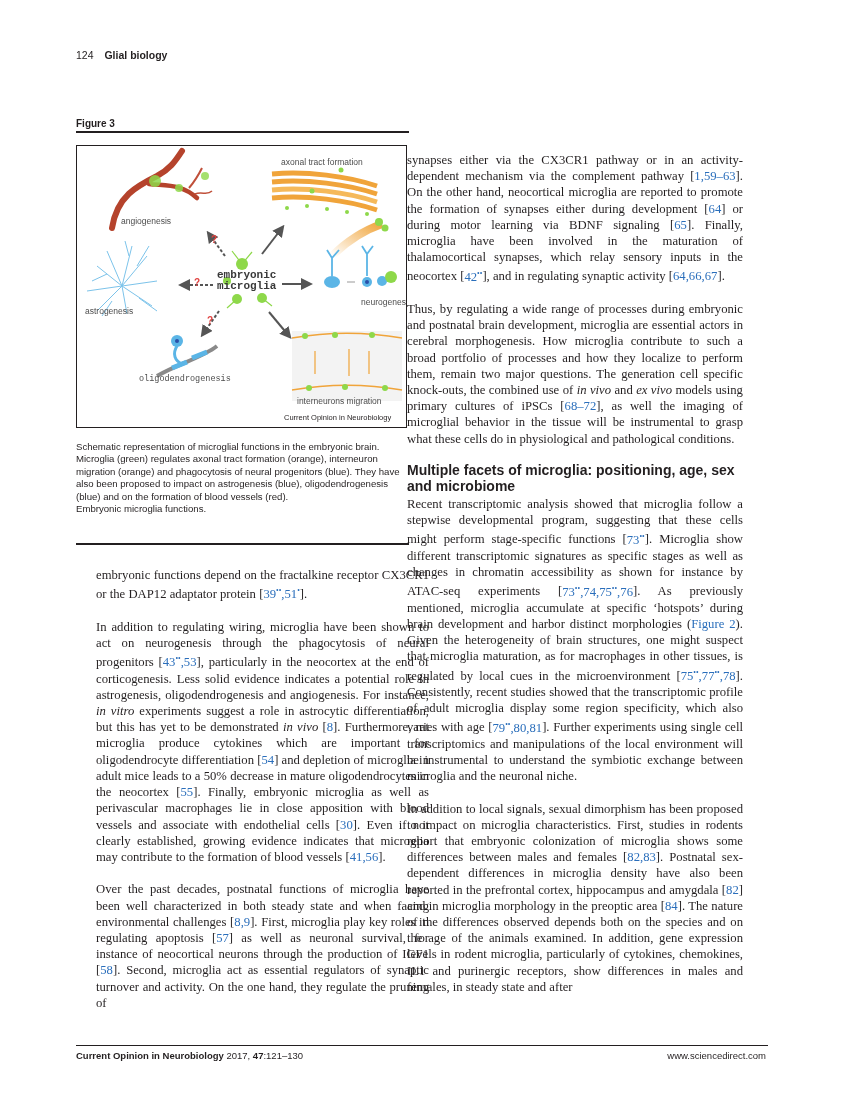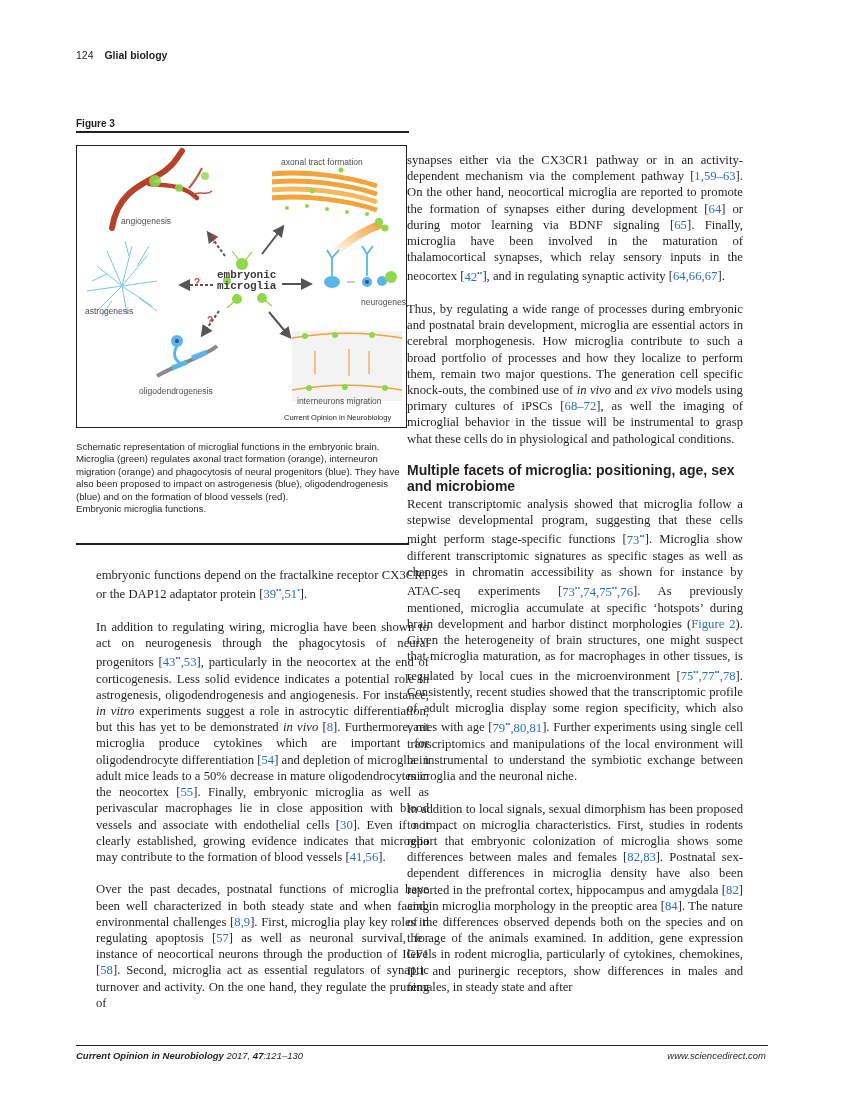--- a/index.html
+++ b/index.html
@@ -24,21 +24,21 @@
   .col p { margin: 0 0 16.2px 0; }
   .col p:last-child { margin-bottom: 0; }
   .col-left { left: 88px; top: 567px; width: 333px; margin-left: 8px; }
   .col-right { left: 407px; top: 119px; width: 336px; margin-top: 33px; }
   .ref { color: #2a6ebb; }
   .ref sup { font-size: 7.5px; }
   .it { font-style: italic; }
   .heading { font-family: "Liberation Sans", sans-serif; font-weight: bold; font-size: 14px; line-height: 15.5px; margin: 0 0 2px 0; text-align: left; color: #231f20; }
 
   .footer-rule { position: absolute; left: 76px; top: 1045px; width: 692px; height: 1px; background: #231f20; }
-  .footer { position: absolute; top: 1050px; font-family: "Liberation Sans", sans-serif; font-size: 9.5px; color: #231f20; font-style: italic; }
+  .footer { position: absolute; top: 1050px; font-family: "Liberation Sans", sans-serif; font-size: 9.5px; color: #231f20; }
   .footer-left { left: 76px; }
   .footer-left .jn { font-weight: bold; }
   .footer-right { right: 84px; }
 </style>
 </head>
 <body>
 
 <div class="running-head sans">
   <span class="pg">124</span>
   <span class="sec">Glial biology</span>
@@ -150,21 +150,21 @@
       </g>
     <g>
         <line x1="142" y1="165" x2="126" y2="188" stroke="#555" stroke-width="2" stroke-dasharray="3,2" marker-end="url(#ah)"></line>
       </g>
   </svg>
 
   <div class="fig-text" style="left:44px; top:70px;">angiogenesis</div>
   <div class="fig-text" style="left:204px; top:11px;">axonal tract formation</div>
   <div class="fig-text" style="left:8px; top:160px;">astrogenesis</div>
   <div class="fig-text" style="left:256px; top:151px;padding-left:28px;">neurogenesis</div>
-  <div class="fig-text" style="left:62px; top:240px;">oligodendrogenesis</div>
+  <div class="fig-text" style="left:62px; top:228px;font-family:Liberation Mono, monospace;">oligodendrogenesis</div>
   <div class="fig-text" style="left:220px; top:250px;">interneurons migration</div>
 
   <div class="fig-center" style="left:140px; top:124px; width:56px;">
     <div>embryonic</div>
     <div>microglia</div>
   </div>
 
   <div class="fig-text" style="left:134px; top:88px; color:#e0413f; font-weight:bold; font-size:10px;">?</div>
   <div class="fig-text" style="left:117px; top:131px; color:#e0413f; font-weight:bold; font-size:10px;">?</div>
   <div class="fig-text" style="left:130px; top:169px; color:#e0413f; font-weight:bold; font-size:10px;">?</div>

